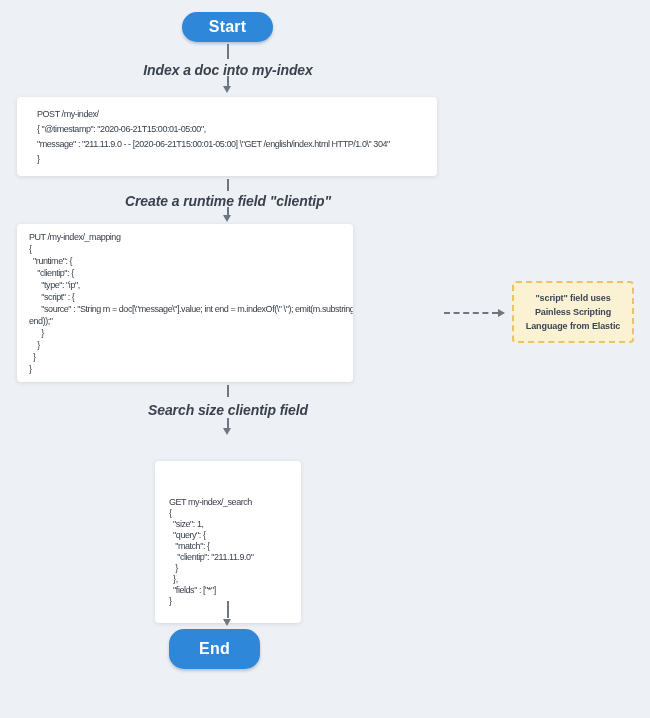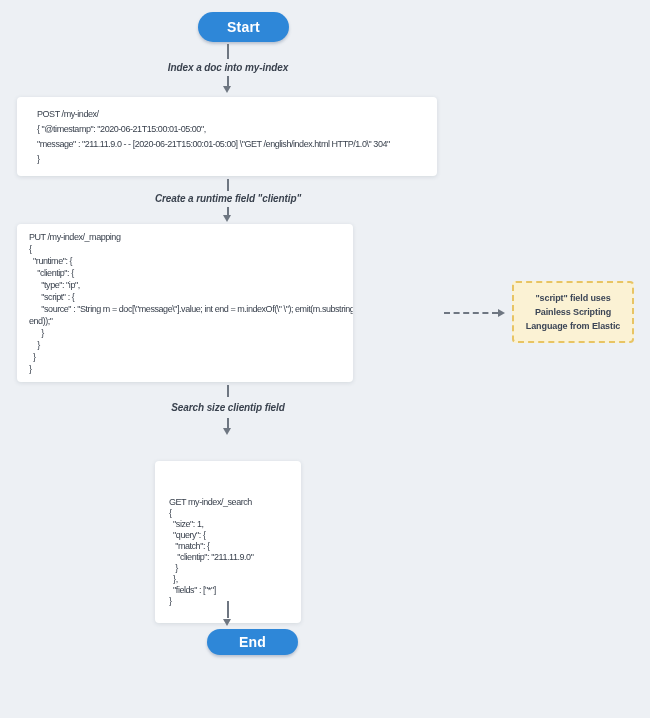--- a/index.html
+++ b/index.html
@@ -2,36 +2,36 @@
 <html><head>
 <meta charset="utf-8">
 <style>
   html,body{margin:0;padding:0;}
   body{width:650px;height:718px;overflow:hidden;background:#edf0f4;}
   .canvas{position:relative;width:650px;height:718px;background:#edf0f4;font-family:"Liberation Sans",sans-serif;}
 
   .node-pill{
     position:absolute;display:flex;align-items:center;justify-content:center;
     background:#2e87d8;color:#ffffff;border-radius:15px;
-    font-size:14px;font-weight:bold;letter-spacing:.2px;
-    box-shadow:0 2px 3px rgba(90,110,140,.35);cursor:pointer;margin-left:16px;
+    font-size:16px;font-weight:bold;letter-spacing:.2px;
+    box-shadow:0 2px 3px rgba(90,110,140,.35);cursor:pointer;
   }
 
   .vline{position:absolute;width:2px;background:#6e7681;}
   .arrow-down{position:absolute;width:0;height:0;
     border-left:4.5px solid transparent;border-right:4.5px solid transparent;
     border-top:7px solid #6e7681;}
   .arrow-right{position:absolute;width:0;height:0;
     border-top:4.5px solid transparent;border-bottom:4.5px solid transparent;
     border-left:7px solid #6e7681;}
   .dash-line{position:absolute;border-top:2px dashed #6e7681;}
 
   .edge-label{
     position:absolute;transform:translateX(-50%);
-    font-size:10px;font-style:italic;font-weight:bold;color:#3a424e;
+    font-size:14px;font-style:italic;font-weight:bold;color:#3a424e;
     white-space:nowrap;letter-spacing:-0.1px;
   }
 
   .code-box{
     position:absolute;margin:0;box-sizing:border-box;
     background:#ffffff;border-radius:4px;
     box-shadow:0 1px 4px rgba(60,75,95,.14);
     color:#39414d;font-family:"Liberation Sans",sans-serif;
     font-size:9px;letter-spacing:-0.45px;
     white-space:pre;overflow:hidden;cursor:pointer;
@@ -107,17 +107,17 @@
    "match": {
     "clientip": "211.11.9.0"
    }
   },
   "fields" : ["*"]
 }</pre>
 
   <div class="vline" style="left:227px;top:601px;height:17px;"></div>
   <div class="arrow-down" style="left:223px;top:619px;"></div>
 
-  <div class="node-pill" style="left:191px;top:629px;width:91px;height:26px;">
+  <div class="node-pill" style="left:169px;top:629px;width:91px;height:40px;">
     <span>End</span>
   </div>
 
 </div>
 
 </body></html>

